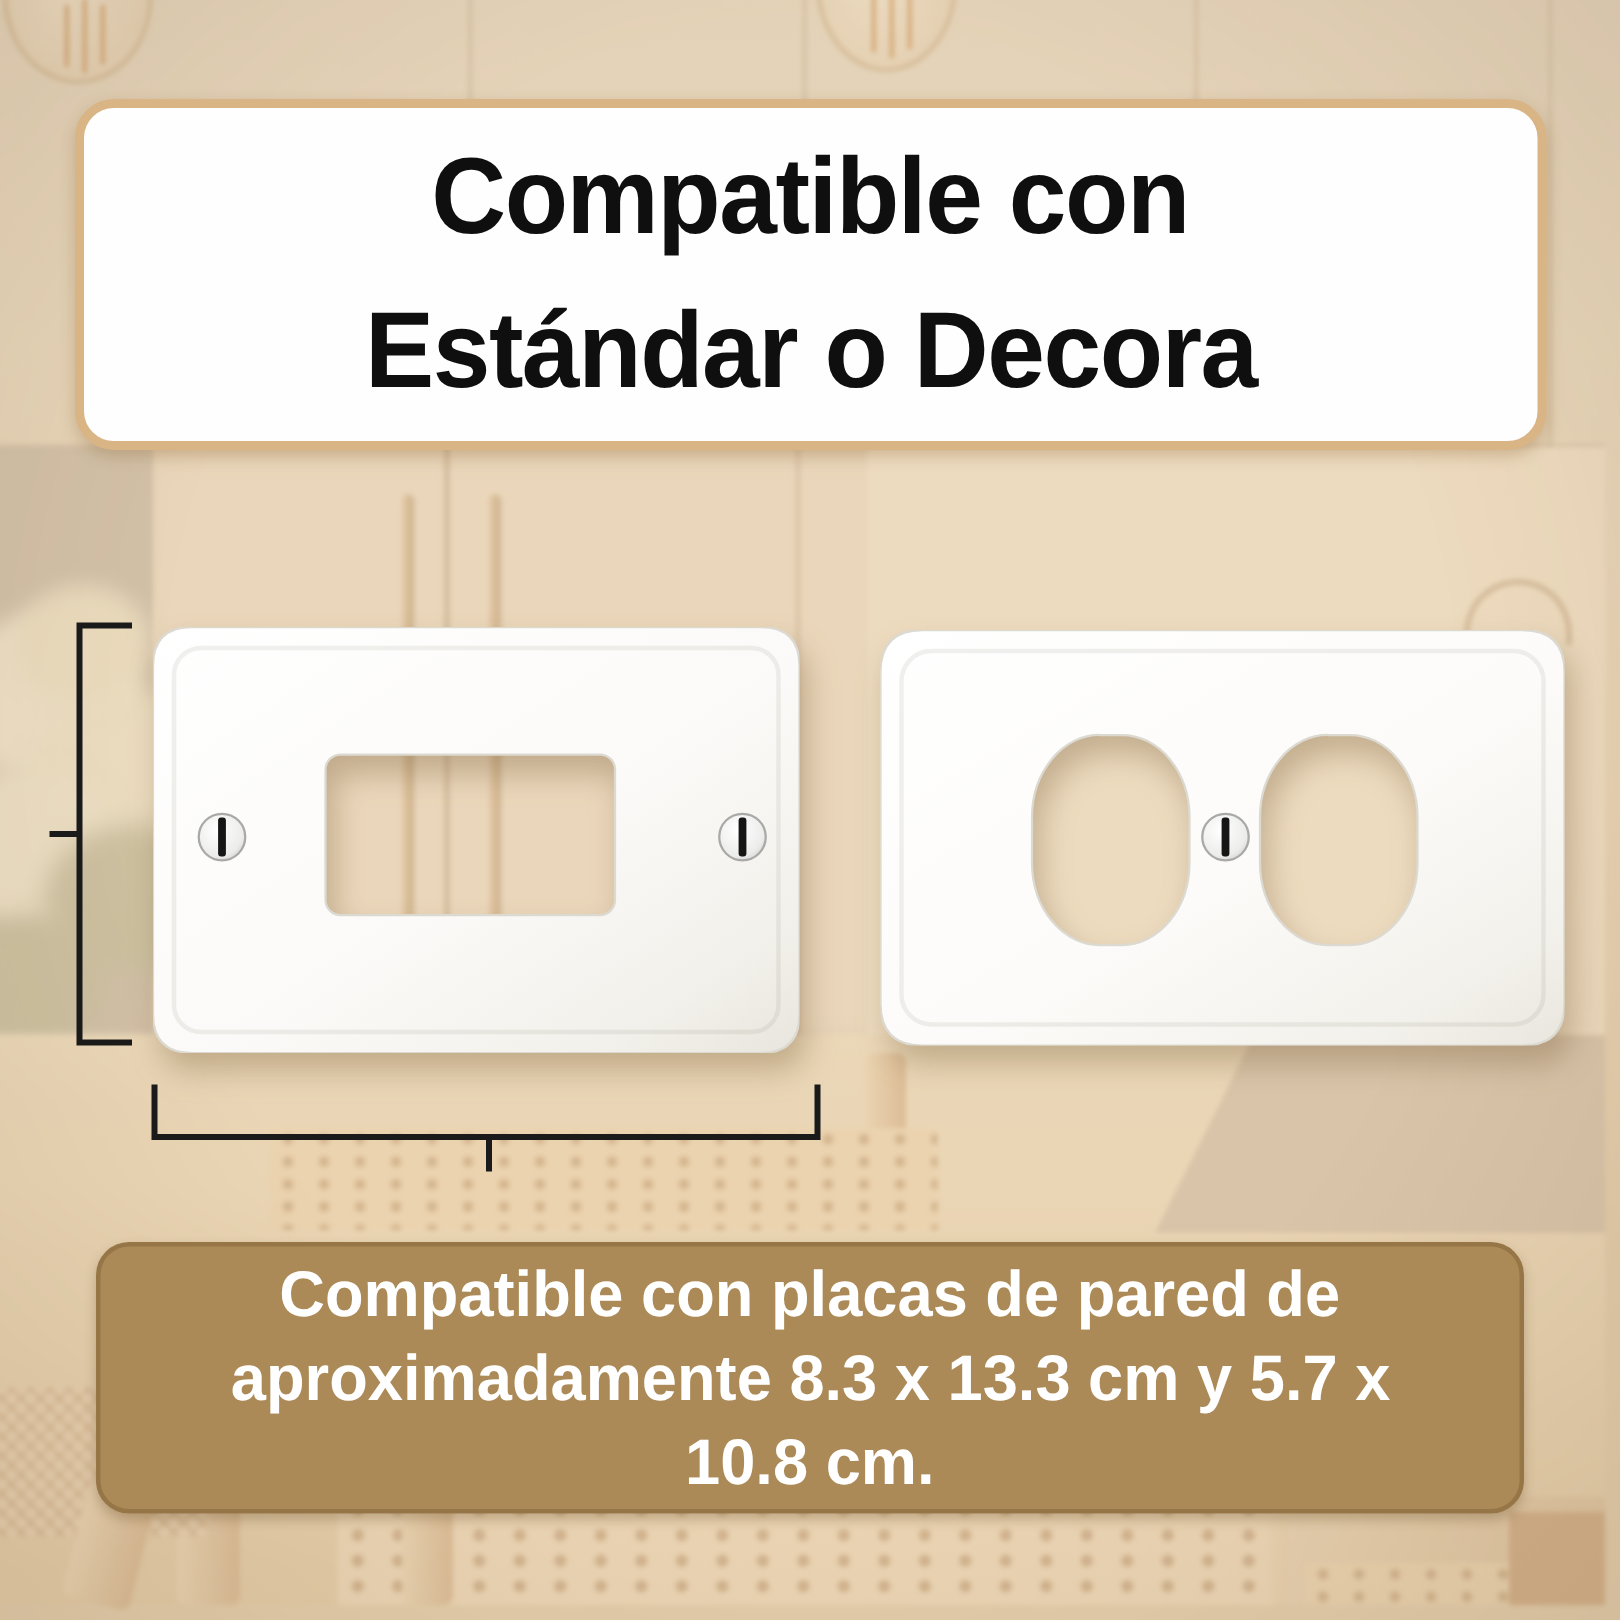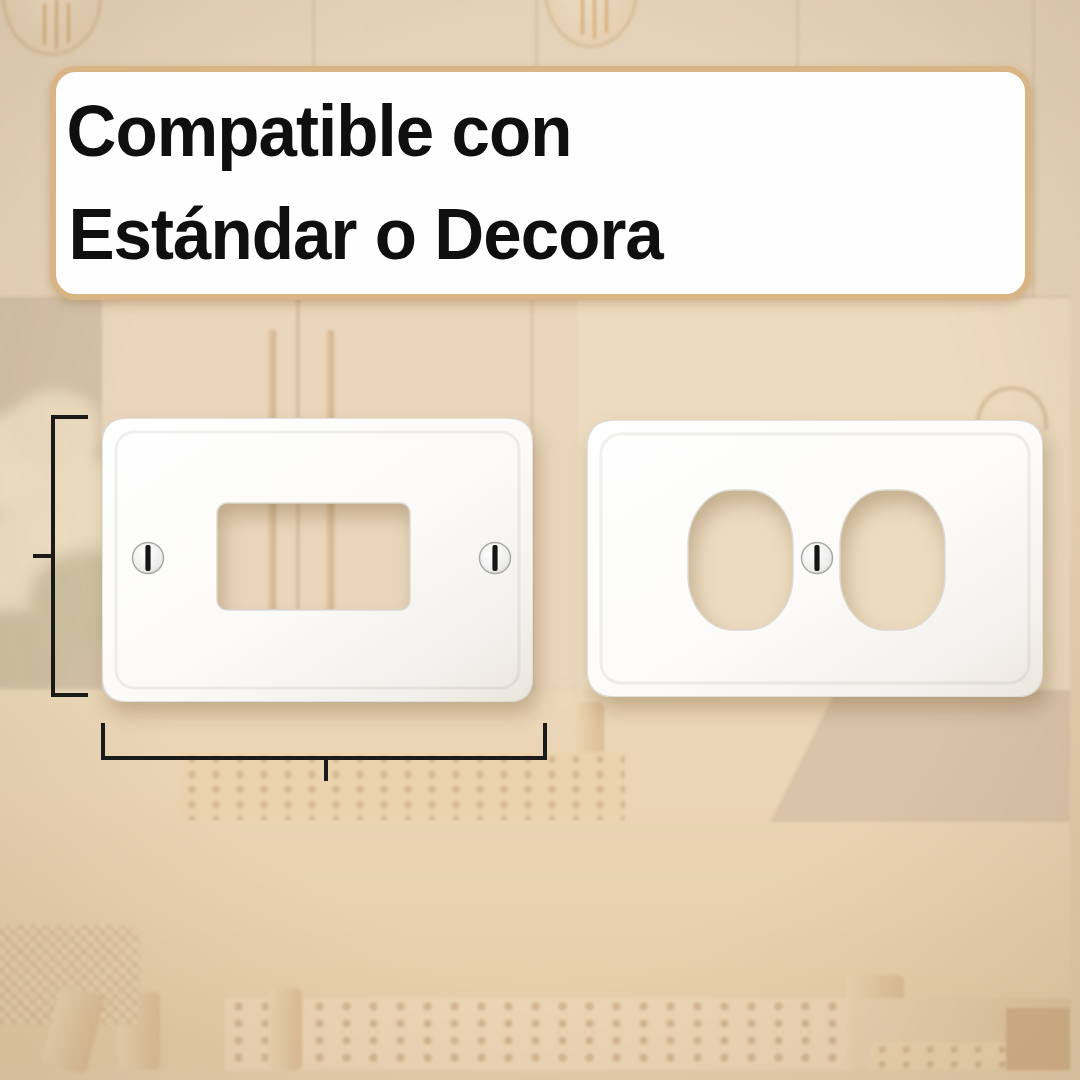--- a/index.html
+++ b/index.html
@@ -42,21 +42,21 @@
                      repeating-linear-gradient(-45deg,rgba(190,150,105,.25) 0 3px,transparent 3px 9px);}
   .plank{position:absolute;background:linear-gradient(90deg,#ead3b1,#e0c49d);}
   .tint{position:absolute;inset:0;background:rgba(233,206,168,.26);}
   .vignette{position:absolute;inset:0;
     background:radial-gradient(ellipse at 50% 45%,rgba(0,0,0,0) 55%,rgba(120,95,65,.16) 100%);}
 
   
   .card-top{position:absolute;left:50px;top:66px;width:981px;height:234px;
     background:#fefefe;border:6px solid var(--cardBorder,#d9b586);border-radius:26px;
     box-shadow:0 4px 10px rgba(140,100,50,.30);
-    display:flex;flex-direction:column;align-items:flex-start;justify-content:center;z-index:10;}
+    display:flex;flex-direction:column;align-items:center;justify-content:center;z-index:10;}
   .card-top .hline{color:var(--headingText,#0f0f0f);font-weight:700;font-size:72px;line-height:103px;
     letter-spacing:-1px;transform:scaleX(.96);white-space:nowrap;}
   .card-bottom{position:absolute;left:64px;top:828px;width:952px;height:181px;
     background:var(--accent,#ab8a58);border:3px solid rgba(125,94,48,.45);border-radius:22px;
     box-shadow:0 4px 8px rgba(95,65,25,.28);
     display:flex;flex-direction:column;align-items:center;justify-content:center;z-index:10;}
   .card-bottom .fline{color:var(--footerText,#fff);font-weight:700;font-size:43px;line-height:56px;
     transform:scaleX(.98);white-space:nowrap;}
 
   
@@ -180,14 +180,19 @@
     <path fill-rule="evenodd" fill="url(#pg2)" stroke="#dcd9d1" stroke-width="1.5" d="M28 0 H428 Q456 0 456 28 V249 Q456 277 428 277 H28 Q0 277 0 249 V28 Q0 0 28 0 Z
              M146 70 h15 a45 55 0 0 1 45 55 v30 a45 55 0 0 1 -45 55 h-15 a45 55 0 0 1 -45 -55 v-30 a45 55 0 0 1 45 -55 Z
              M298 70 h15 a45 55 0 0 1 45 55 v30 a45 55 0 0 1 -45 55 h-15 a45 55 0 0 1 -45 -55 v-30 a45 55 0 0 1 45 -55 Z"></path>
     <rect x="14" y="14" width="428" height="249" rx="20" fill="none" stroke="rgba(110,105,90,0.10)" stroke-width="3"></rect>
     <g transform="translate(230,138)">
       <circle r="15.5" fill="url(#sg2)" stroke="#a9a9a7" stroke-width="1.5"></circle>
       <rect x="-2.6" y="-13" width="5.2" height="26" rx="2" fill="#161616"></rect>
     </g>
   </svg>
 
+  <div class="card-bottom">
+    <div class="fline">Compatible con placas de pared de</div>
+    <div class="fline">aproximadamente 8.3 x 13.3 cm y 5.7 x</div>
+    <div class="fline">10.8 cm.</div>
+  </div>
 
 </div>
 
 </body></html>

